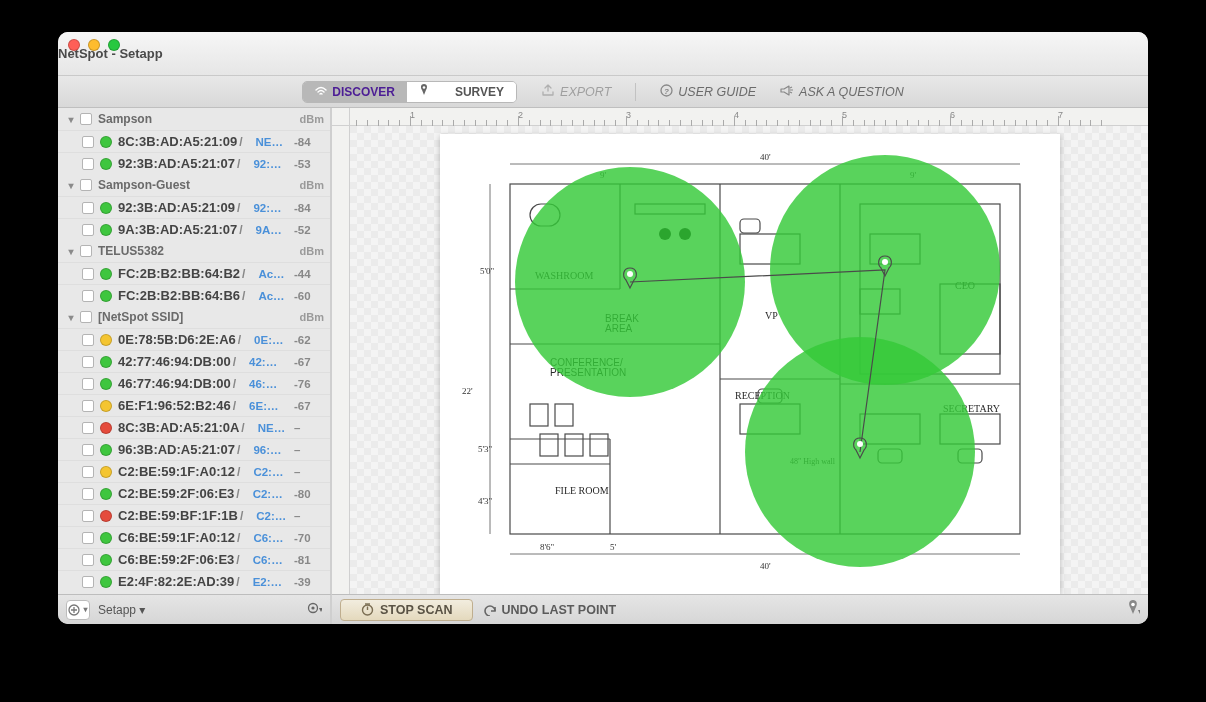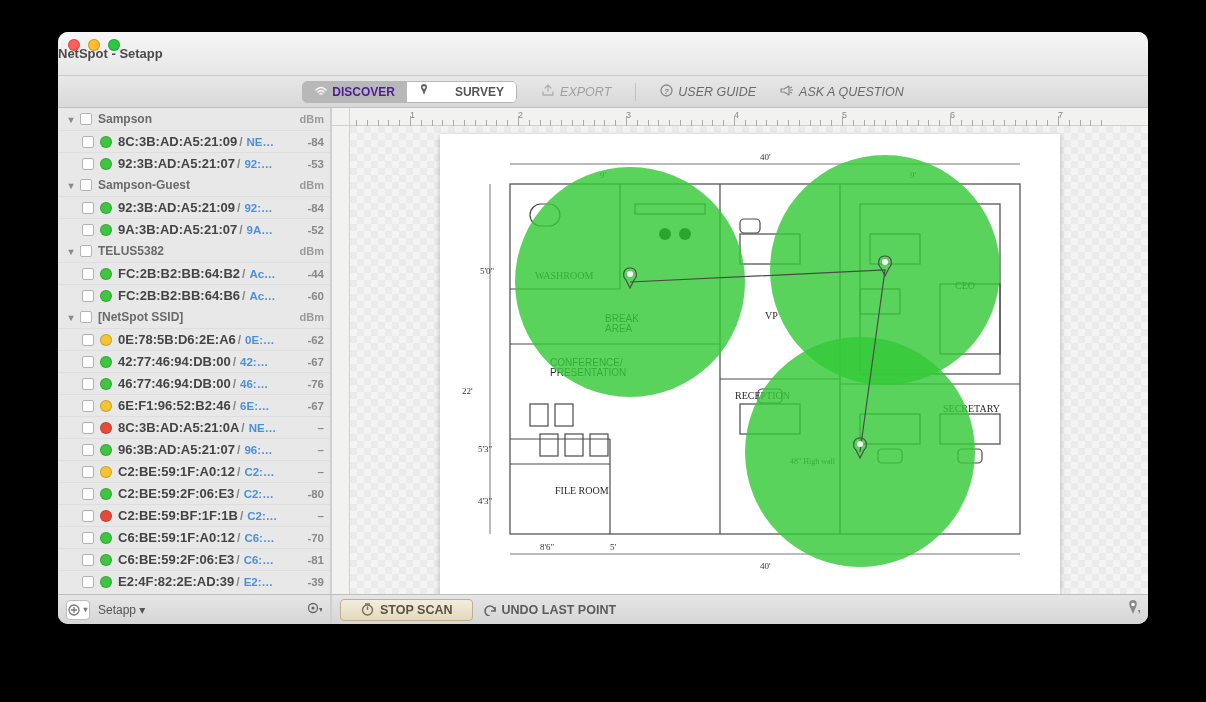--- a/index.html
+++ b/index.html
@@ -48,23 +48,23 @@
 .group-hdr .cb { width:12px; height:12px; border:1px solid #b4b4b4; border-radius:2px; background:#fff; margin:0 6px 0 2px;}
 .group-hdr .unit { margin-left:auto; font-weight:700; color:#9a9a9a; font-size:11px;}
 .net-row {
   display:flex; align-items:center; height:22px; padding-left:24px; padding-right:6px;
   border-top:1px solid rgba(0,0,0,.04);
 }
 .net-row .cb { width:12px; height:12px; border:1px solid #b4b4b4; border-radius:2px; background:#fff; margin-right:6px;}
 .sig { width:12px; height:12px; border-radius:50%; margin-right:6px; border:1.5px solid rgba(0,0,0,.18);}
 .sig.g{background:#3fc63f;} .sig.y{background:#f4c531;} .sig.r{background:#e54b3c;}
 .mac { font-weight:700; color:#444; font-size:13px; white-space:nowrap;}
-.extra { color:#4a90d9; font-weight:600; font-size:11.5px; margin-left:2px; white-space:nowrap; overflow:hidden; text-overflow:ellipsis; max-width:32px;}
+.extra { color:#4a90d9; font-weight:600; font-size:11.5px; margin-left:11px; white-space:nowrap; overflow:hidden; text-overflow:ellipsis; max-width:32px;}
 .slash { color:#888; margin:0 2px; font-weight:600;}
-.dbm { margin-left:auto; font-weight:600; color:#888; font-size:11.5px; width:30px; text-align:right;}
+.dbm { margin-left:auto; font-weight:600; color:#888; font-size:11.5px; width:30px; text-align:left;}
 
 .main { flex:1; display:flex; flex-direction:column; min-width:0;}
 .zonebar {
   height:24px; background:linear-gradient(#e3e3e3,#d5d5d5); border-bottom:1px solid #bcbcbc;
   display:flex; align-items:center; padding:0 8px; font-size:11.5px; color:#7a7a7a;
 }
 .zone-sel { background:#fff; border:1px solid #c4c4c4; border-radius:3px; padding:1px 16px 1px 8px; font-size:11.5px; color:#555; font-weight:600; margin-left:8px; position:relative;}
 .zone-sel::after{content:"▾"; position:absolute; right:4px; top:1px; font-size:9px; color:#888;}
 .plus { margin-left:auto; width:20px; height:18px; border:1px solid #c4c4c4; border-radius:3px; background:#fff; display:flex; align-items:center; justify-content:center; font-weight:700; color:#666; cursor:pointer;}
 .rulers { position:relative; flex:1; background:#fff;}

